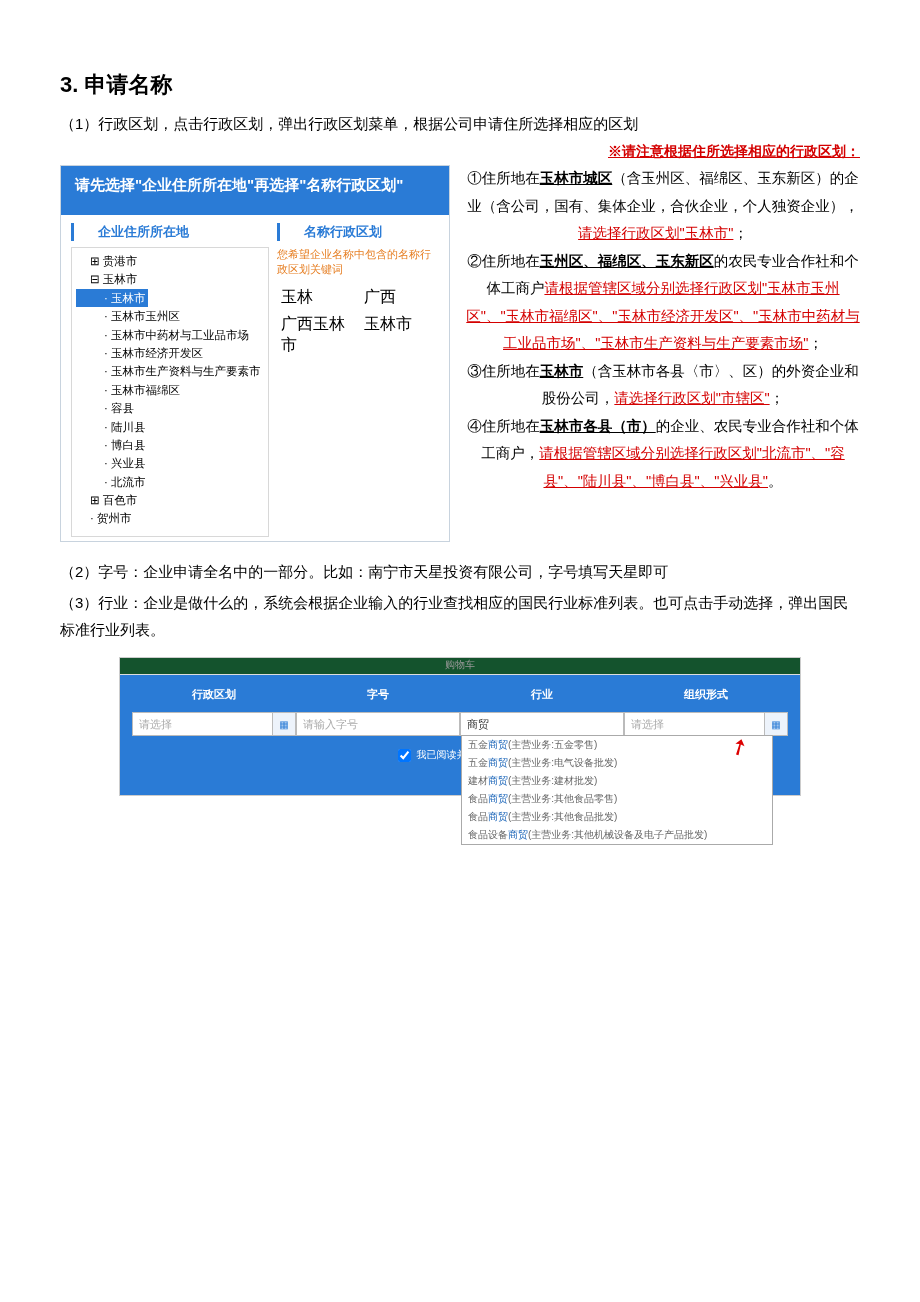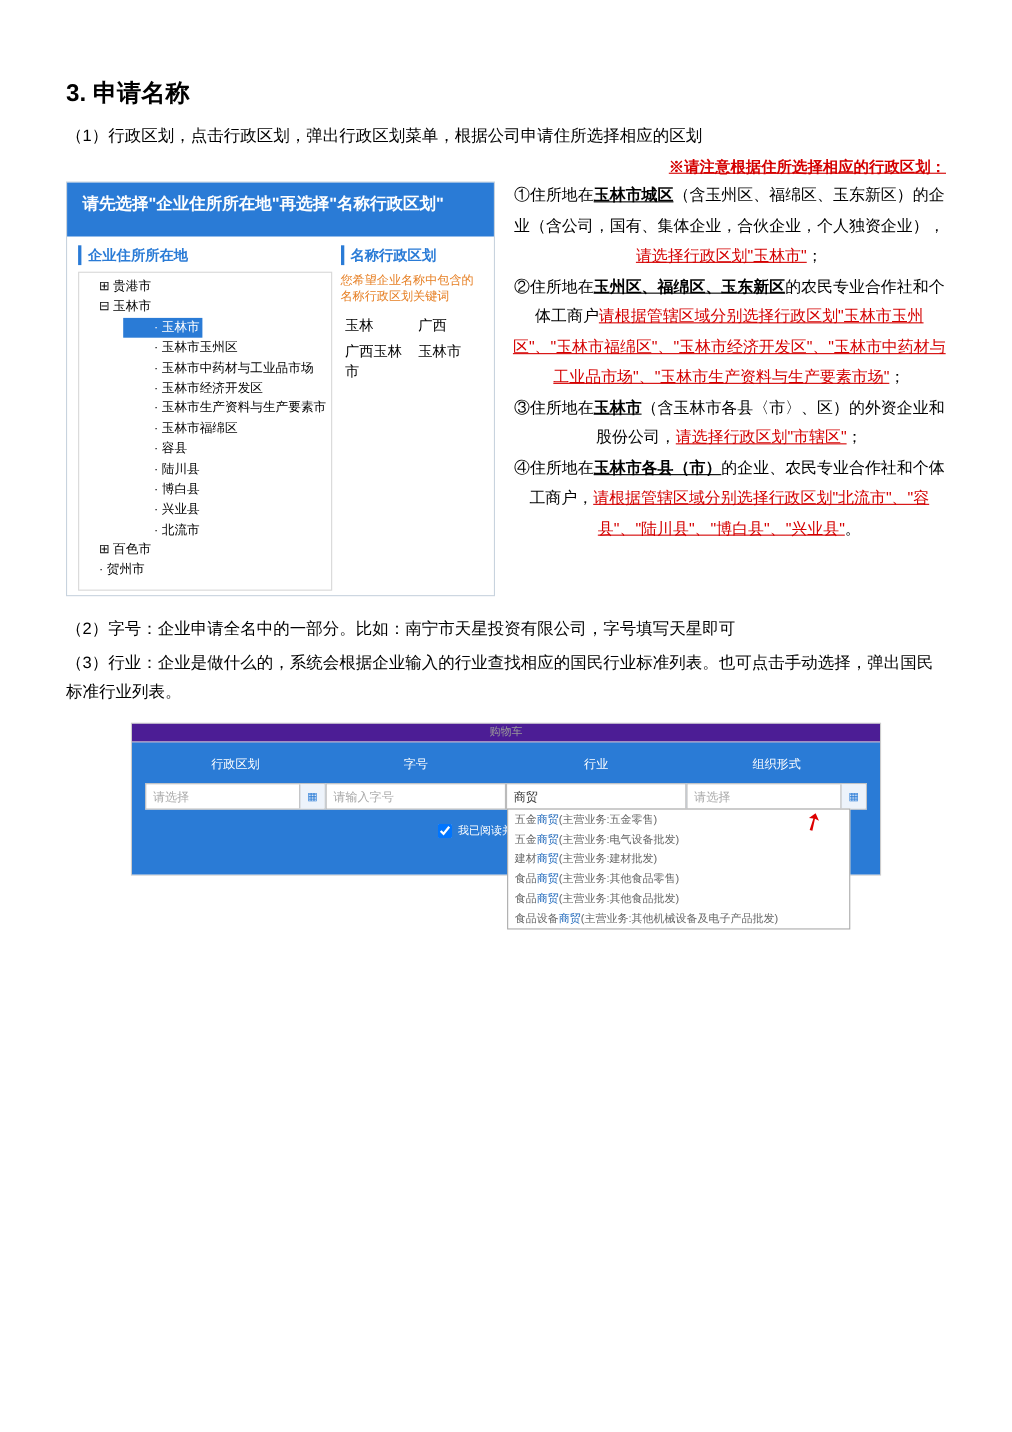--- a/index.html
+++ b/index.html
@@ -11,38 +11,38 @@
   .notice-line { text-align:right; font-weight:bold; margin:6px 0 4px;}
   
   .content-row { display:flex; gap:16px; align-items:flex-start;}
   
   
   .dialog-wrap { width:390px; flex-shrink:0;}
   .dialog { border:1px solid #c8d3de; background:#fff;}
   .dialog-header { background:#2a7bd6; color:#fff; font-size:15px; font-weight:bold; padding:10px 14px 20px;}
   .dialog-body { display:flex; padding:8px 10px 4px; gap:8px;}
   .panel { flex:1;}
-  .panel-title { color:#2a7bd6; font-weight:bold; font-size:13px; border-left:3px solid #2a7bd6; padding-left:6px; margin-bottom:6px;}
+  .panel-title { color:#2a7bd6; font-weight:bold; font-size:13px; border-left:3px solid #2a7bd6; padding-left:24px; margin-bottom:6px;}
   .hint-orange { color:#e67e22; font-size:11px; margin-bottom:6px; display:block;}
   .tree { font-size:11.5px; line-height:1.6; border:1px solid #d8d8d8; height:280px; overflow:hidden; padding:4px;}
   .tree-item { white-space:nowrap;}
-  .tree-item.sel { background:#2a7bd6; color:#fff; display:inline-block; padding:0 2px;} .tree .ind1{padding-left:14px;} .tree .ind2{padding-left:28px;margin-left:36px;}
-  .keywords { display:grid; grid-template-columns:1fr 1fr; gap:6px 12px; font-size:13px; padding:4px;}
+  .tree-item.sel { background:#2a7bd6; color:#fff; display:inline-block; padding:0 2px;} .tree .ind1{padding-left:14px;} .tree .ind2{padding-left:28px;}
+  .keywords { display:grid; grid-template-columns:1fr 1fr; gap:6px 12px; font-size:16px; padding:4px;}
   .dlg-footer { display:flex; border-top:1px solid #eee; font-size:11px; color:#e67e22;}
   .dlg-footer>div{flex:1; padding:6px 8px;}
   .dlg-btns { text-align:center; padding:12px 0 16px; background:#fafcff;}
   .dlg-btns button { background:#2a7bd6; color:#fff; border:none; font-size:15px; padding:8px 24px; margin:0 6px; cursor:pointer; letter-spacing:4px;}
   
   .rules { flex:1; font-size:14.5px; line-height:1.9;text-align:center;}
   .rules p{margin:0;}
   
   
   .form-shot { margin:14px auto; width:680px; border:1px solid #ccc; font-size:11px;}
   .form-blue { background:#2a7bd6; padding:8px 12px 30px;}
-  .form-head { display:flex; color:#fff; font-weight:normal; text-align:center; padding:4px 0 10px;}
+  .form-head { display:flex; color:#fff; font-weight:bold; text-align:center; padding:4px 0 10px;}
   .form-head>div{flex:1;}
   .form-row { display:flex; gap:0;}
   .form-cell { flex:1; background:#fff; border:1px solid #bbb; height:22px; display:flex; align-items:center; padding:0 6px; position:relative;}
   .form-cell .ph { color:#aaa;}
   .form-cell .val { color:#333;}
   .form-cell .iconbox { position:absolute; right:0; top:0; bottom:0; width:22px; background:#edf3fb; border-left:1px solid #bbb; display:flex; align-items:center; justify-content:center; color:#2a7bd6; font-size:10px;}
   .agreement { text-align:center; color:#fff; font-size:10px; padding:10px 0 0;}
   .agreement input{vertical-align:middle;}
   .dropdown { position:absolute; top:22px; left:0; right:-150px; background:#fff; border:1px solid #aaa; font-size:10px; z-index:2;}
   .dropdown div{padding:2px 6px; white-space:nowrap; color:#666;}
@@ -86,21 +86,21 @@
     <p><span>②住所地在</span><span class="bold ul">玉州区、福绵区、玉东新区</span><span>的农民专业合作社和个体工商户</span><span class="red ul">请根据管辖区域分别选择行政区划"玉林市玉州区"、"玉林市福绵区"、"玉林市经济开发区"、"玉林市中药材与工业品市场"、"玉林市生产资料与生产要素市场"</span><span>；</span></p>
     <p><span>③住所地在</span><span class="bold ul">玉林市</span><span>（含玉林市各县〈市〉、区）的外资企业和股份公司，</span><span class="red ul">请选择行政区划"市辖区"</span><span>；</span></p>
     <p><span>④住所地在</span><span class="bold ul">玉林市各县（市）</span><span>的企业、农民专业合作社和个体工商户，</span><span class="red ul">请根据管辖区域分别选择行政区划"北流市"、"容县"、"陆川县"、"博白县"、"兴业县"</span><span>。</span></p>
   </div>
 </div>
 
 <div class="para" style="margin-top:16px">（2）字号：企业申请全名中的一部分。比如：南宁市天星投资有限公司，字号填写天星即可</div>
 <div class="para">（3）行业：企业是做什么的，系统会根据企业输入的行业查找相应的国民行业标准列表。也可点击手动选择，弹出国民标准行业列表。</div>
 
 <div class="form-shot">
-  <div style="height:16px; background:#4c1d95; border-bottom:1px solid #ddd; font-size:10px; text-align:center; color:#999;">购物车</div>
+  <div style="height:16px; background:#14532d; border-bottom:1px solid #ddd; font-size:10px; text-align:center; color:#999;">购物车</div>
   <div class="form-blue">
     <div class="form-head" id="fh">
         <div>行政区划</div>
         <div>字号</div>
         <div>行业</div>
         <div>组织形式</div>
       </div>
     <div class="form-row">
       <div class="form-cell">
           <span class="ph">请选择</span>

